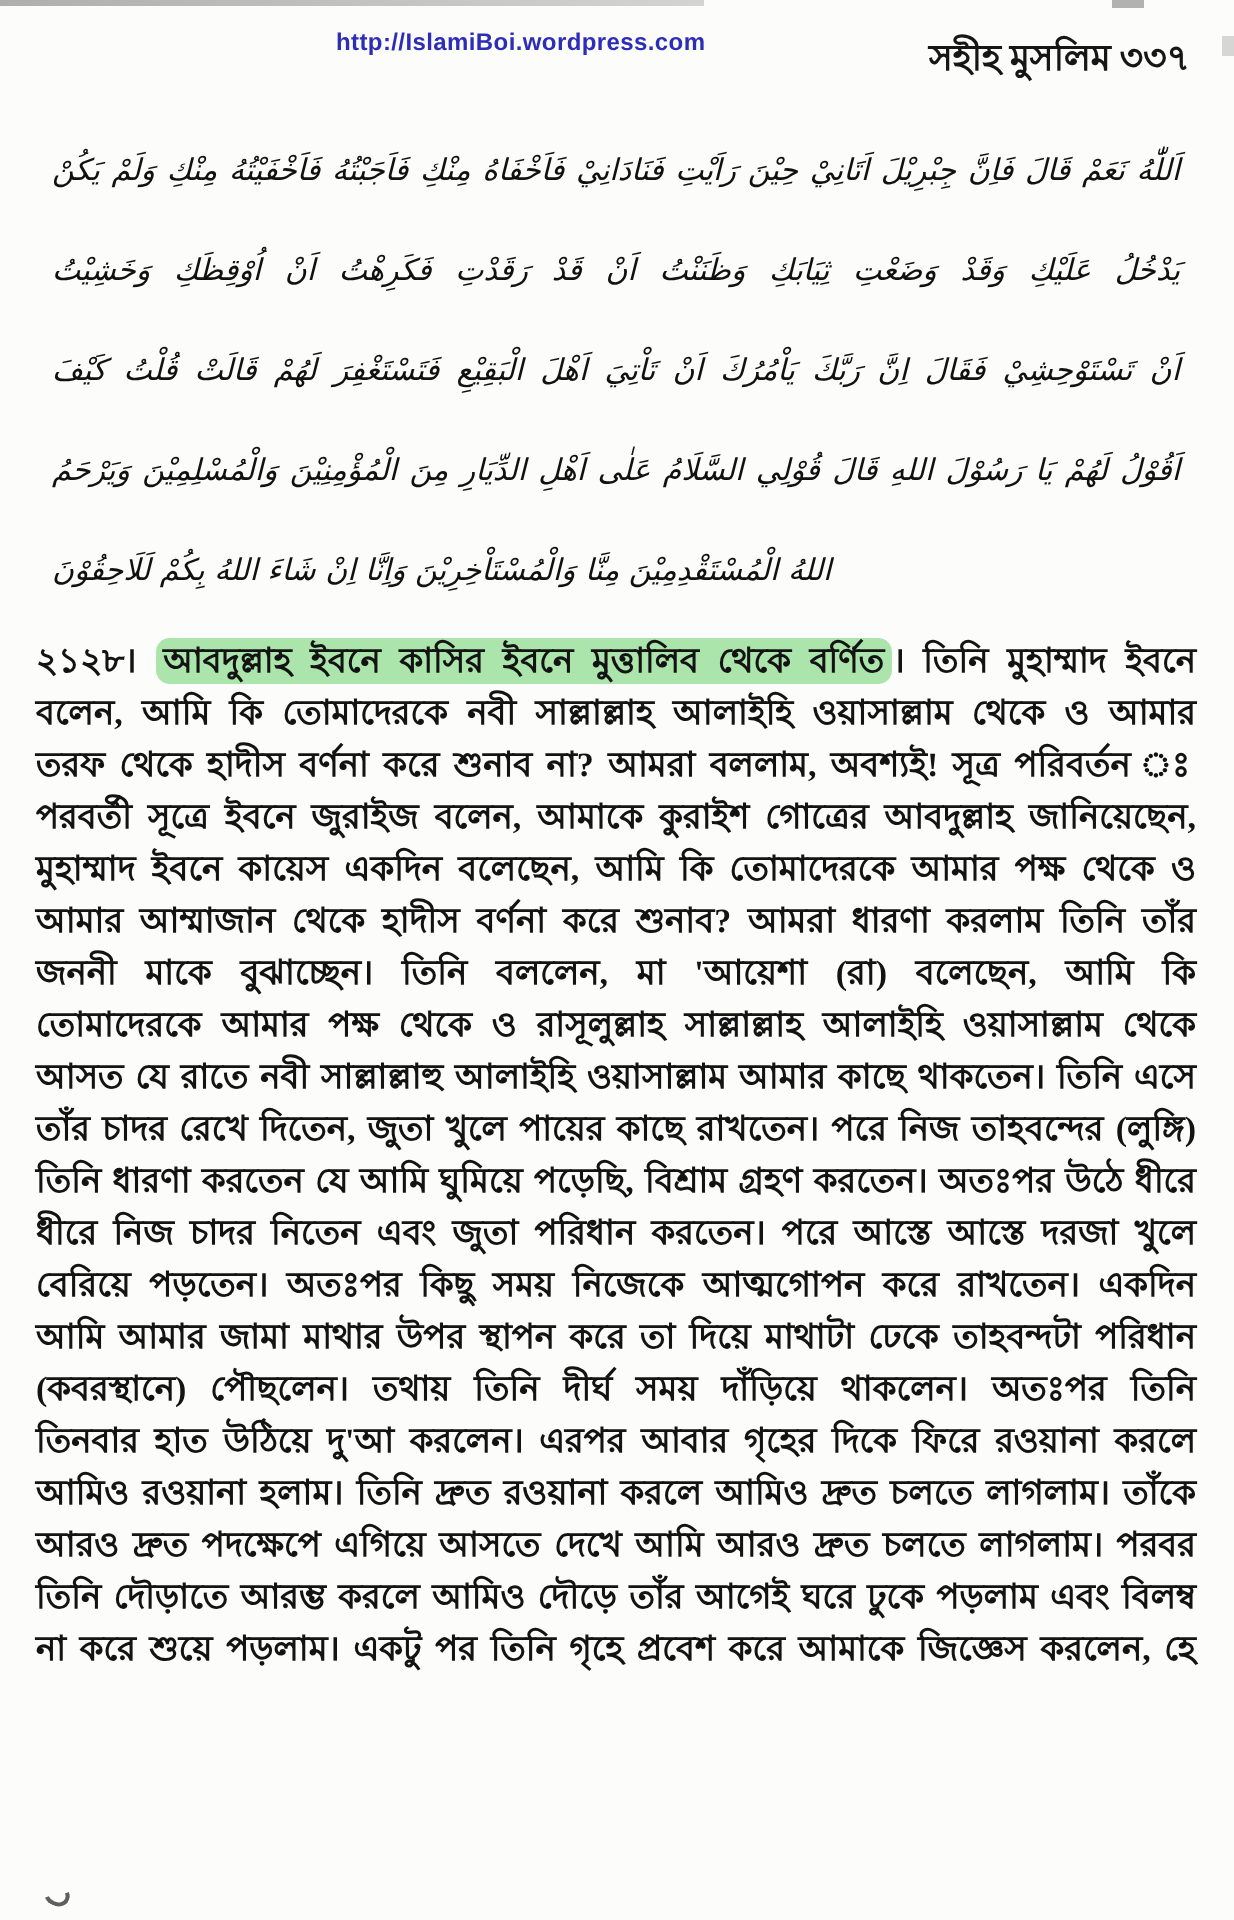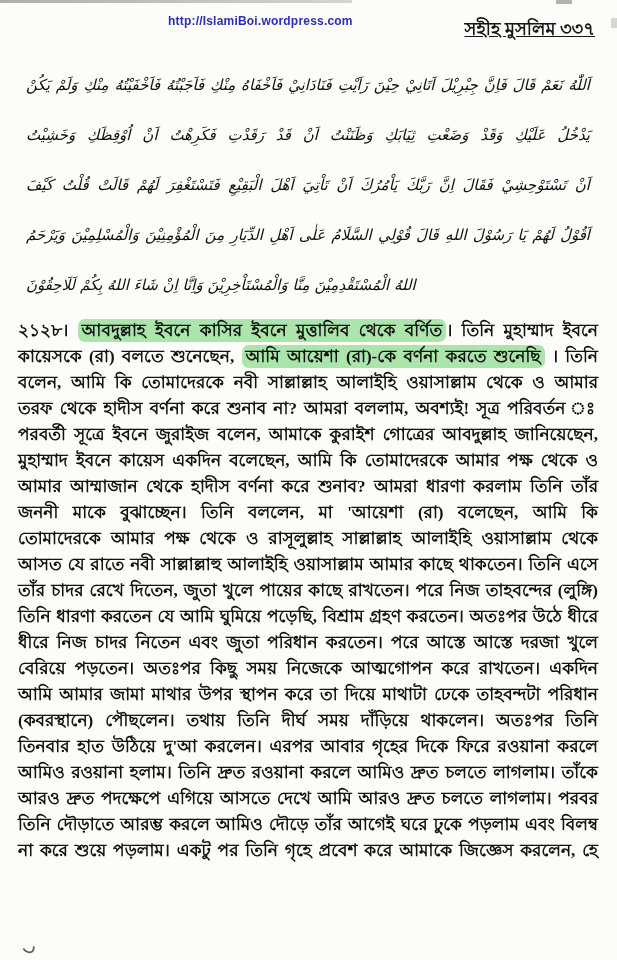--- a/index.html
+++ b/index.html
@@ -12,21 +12,20 @@
   .url{
     position:absolute;left:168px;top:14px;
     font-family:"Liberation Sans",sans-serif;
     font-size:12px;font-weight:600;letter-spacing:.2px;
     color:var(--link,#2d2db8);
   }
   .hdr-title{
     position:absolute;right:22px;top:15px;
     font-size:18px;font-weight:bold;
     font-family:"Liberation Serif",serif;
-    text-decoration:underline;
   }
   
   .arabic{
     position:absolute;top:60px;left:26px;width:564px;
     font-family:"DejaVu Sans",sans-serif;
   }
   .ar-line{
     direction:rtl;unicode-bidi:embed;
     height:50px;line-height:50px;font-size:15px;
     text-align:justify;text-align-last:justify;
@@ -72,21 +71,20 @@
   <div id="arabic-block" class="arabic">
       <div class="ar-line">اَللّٰهُ نَعَمْ قَالَ فَاِنَّ جِبْرِيْلَ اَتَانِيْ حِيْنَ رَاَيْتِ فَنَادَانِيْ فَاَخْفَاهُ مِنْكِ فَاَجَبْتُهُ فَاَخْفَيْتُهُ مِنْكِ وَلَمْ يَكُنْ</div>
       <div class="ar-line">يَدْخُلُ عَلَيْكِ وَقَدْ وَضَعْتِ ثِيَابَكِ وَظَنَنْتُ اَنْ قَدْ رَقَدْتِ فَكَرِهْتُ اَنْ اُوْقِظَكِ وَخَشِيْتُ</div>
       <div class="ar-line">اَنْ تَسْتَوْحِشِيْ فَقَالَ اِنَّ رَبَّكَ يَاْمُرُكَ اَنْ تَاْتِيَ اَهْلَ الْبَقِيْعِ فَتَسْتَغْفِرَ لَهُمْ قَالَتْ قُلْتُ كَيْفَ</div>
       <div class="ar-line">اَقُوْلُ لَهُمْ يَا رَسُوْلَ اللهِ قَالَ قُوْلِي السَّلَامُ عَلٰى اَهْلِ الدِّيَارِ مِنَ الْمُؤْمِنِيْنَ وَالْمُسْلِمِيْنَ وَيَرْحَمُ</div>
       <div class="ar-line last">اللهُ الْمُسْتَقْدِمِيْنَ مِنَّا وَالْمُسْتَاْخِرِيْنَ وَاِنَّا اِنْ شَاءَ اللهُ بِكُمْ لَلَاحِقُوْنَ</div>
     </div>
 
   <div id="bengali-block" class="bengali">
       <div class="bn-line"><span>২১২৮। </span><span class="hl">আবদুল্লাহ ইবনে কাসির ইবনে মুত্তালিব থেকে বর্ণিত</span><span>। তিনি মুহাম্মাদ ইবনে</span></div>
-      <div class="bn-line"><span>কায়েসকে (রা) বলতে শুনেছেন, </span><span class="hl">আমি আয়েশা (রা)-কে বর্ণনা করতে শুনেছি</span><span> । তিনি</span></div>
       <div class="bn-line"><span>বলেন, আমি কি তোমাদেরকে নবী সাল্লাল্লাহ আলাইহি ওয়াসাল্লাম থেকে ও আমার</span></div>
       <div class="bn-line"><span>তরফ থেকে হাদীস বর্ণনা করে শুনাব না? আমরা বললাম, অবশ্যই! সূত্র পরিবর্তন ঃ</span></div>
       <div class="bn-line"><span>পরবর্তী সূত্রে ইবনে জুরাইজ বলেন, আমাকে কুরাইশ গোত্রের আবদুল্লাহ জানিয়েছেন,</span></div>
       <div class="bn-line"><span>মুহাম্মাদ ইবনে কায়েস একদিন বলেছেন, আমি কি তোমাদেরকে আমার পক্ষ থেকে ও</span></div>
       <div class="bn-line"><span>আমার আম্মাজান থেকে হাদীস বর্ণনা করে শুনাব? আমরা ধারণা করলাম তিনি তাঁর</span></div>
       <div class="bn-line"><span>জননী মাকে বুঝাচ্ছেন। তিনি বললেন, মা 'আয়েশা (রা) বলেছেন, আমি কি</span></div>
       <div class="bn-line"><span>তোমাদেরকে আমার পক্ষ থেকে ও রাসূলুল্লাহ সাল্লাল্লাহ আলাইহি ওয়াসাল্লাম থেকে</span></div>
       <div class="bn-line"><span>আসত যে রাতে নবী সাল্লাল্লাহু আলাইহি ওয়াসাল্লাম আমার কাছে থাকতেন। তিনি এসে</span></div>
       <div class="bn-line"><span>তাঁর চাদর রেখে দিতেন, জুতা খুলে পায়ের কাছে রাখতেন। পরে নিজ তাহবন্দের (লুঙ্গি)</span></div>
       <div class="bn-line"><span>তিনি ধারণা করতেন যে আমি ঘুমিয়ে পড়েছি, বিশ্রাম গ্রহণ করতেন। অতঃপর উঠে ধীরে</span></div>

